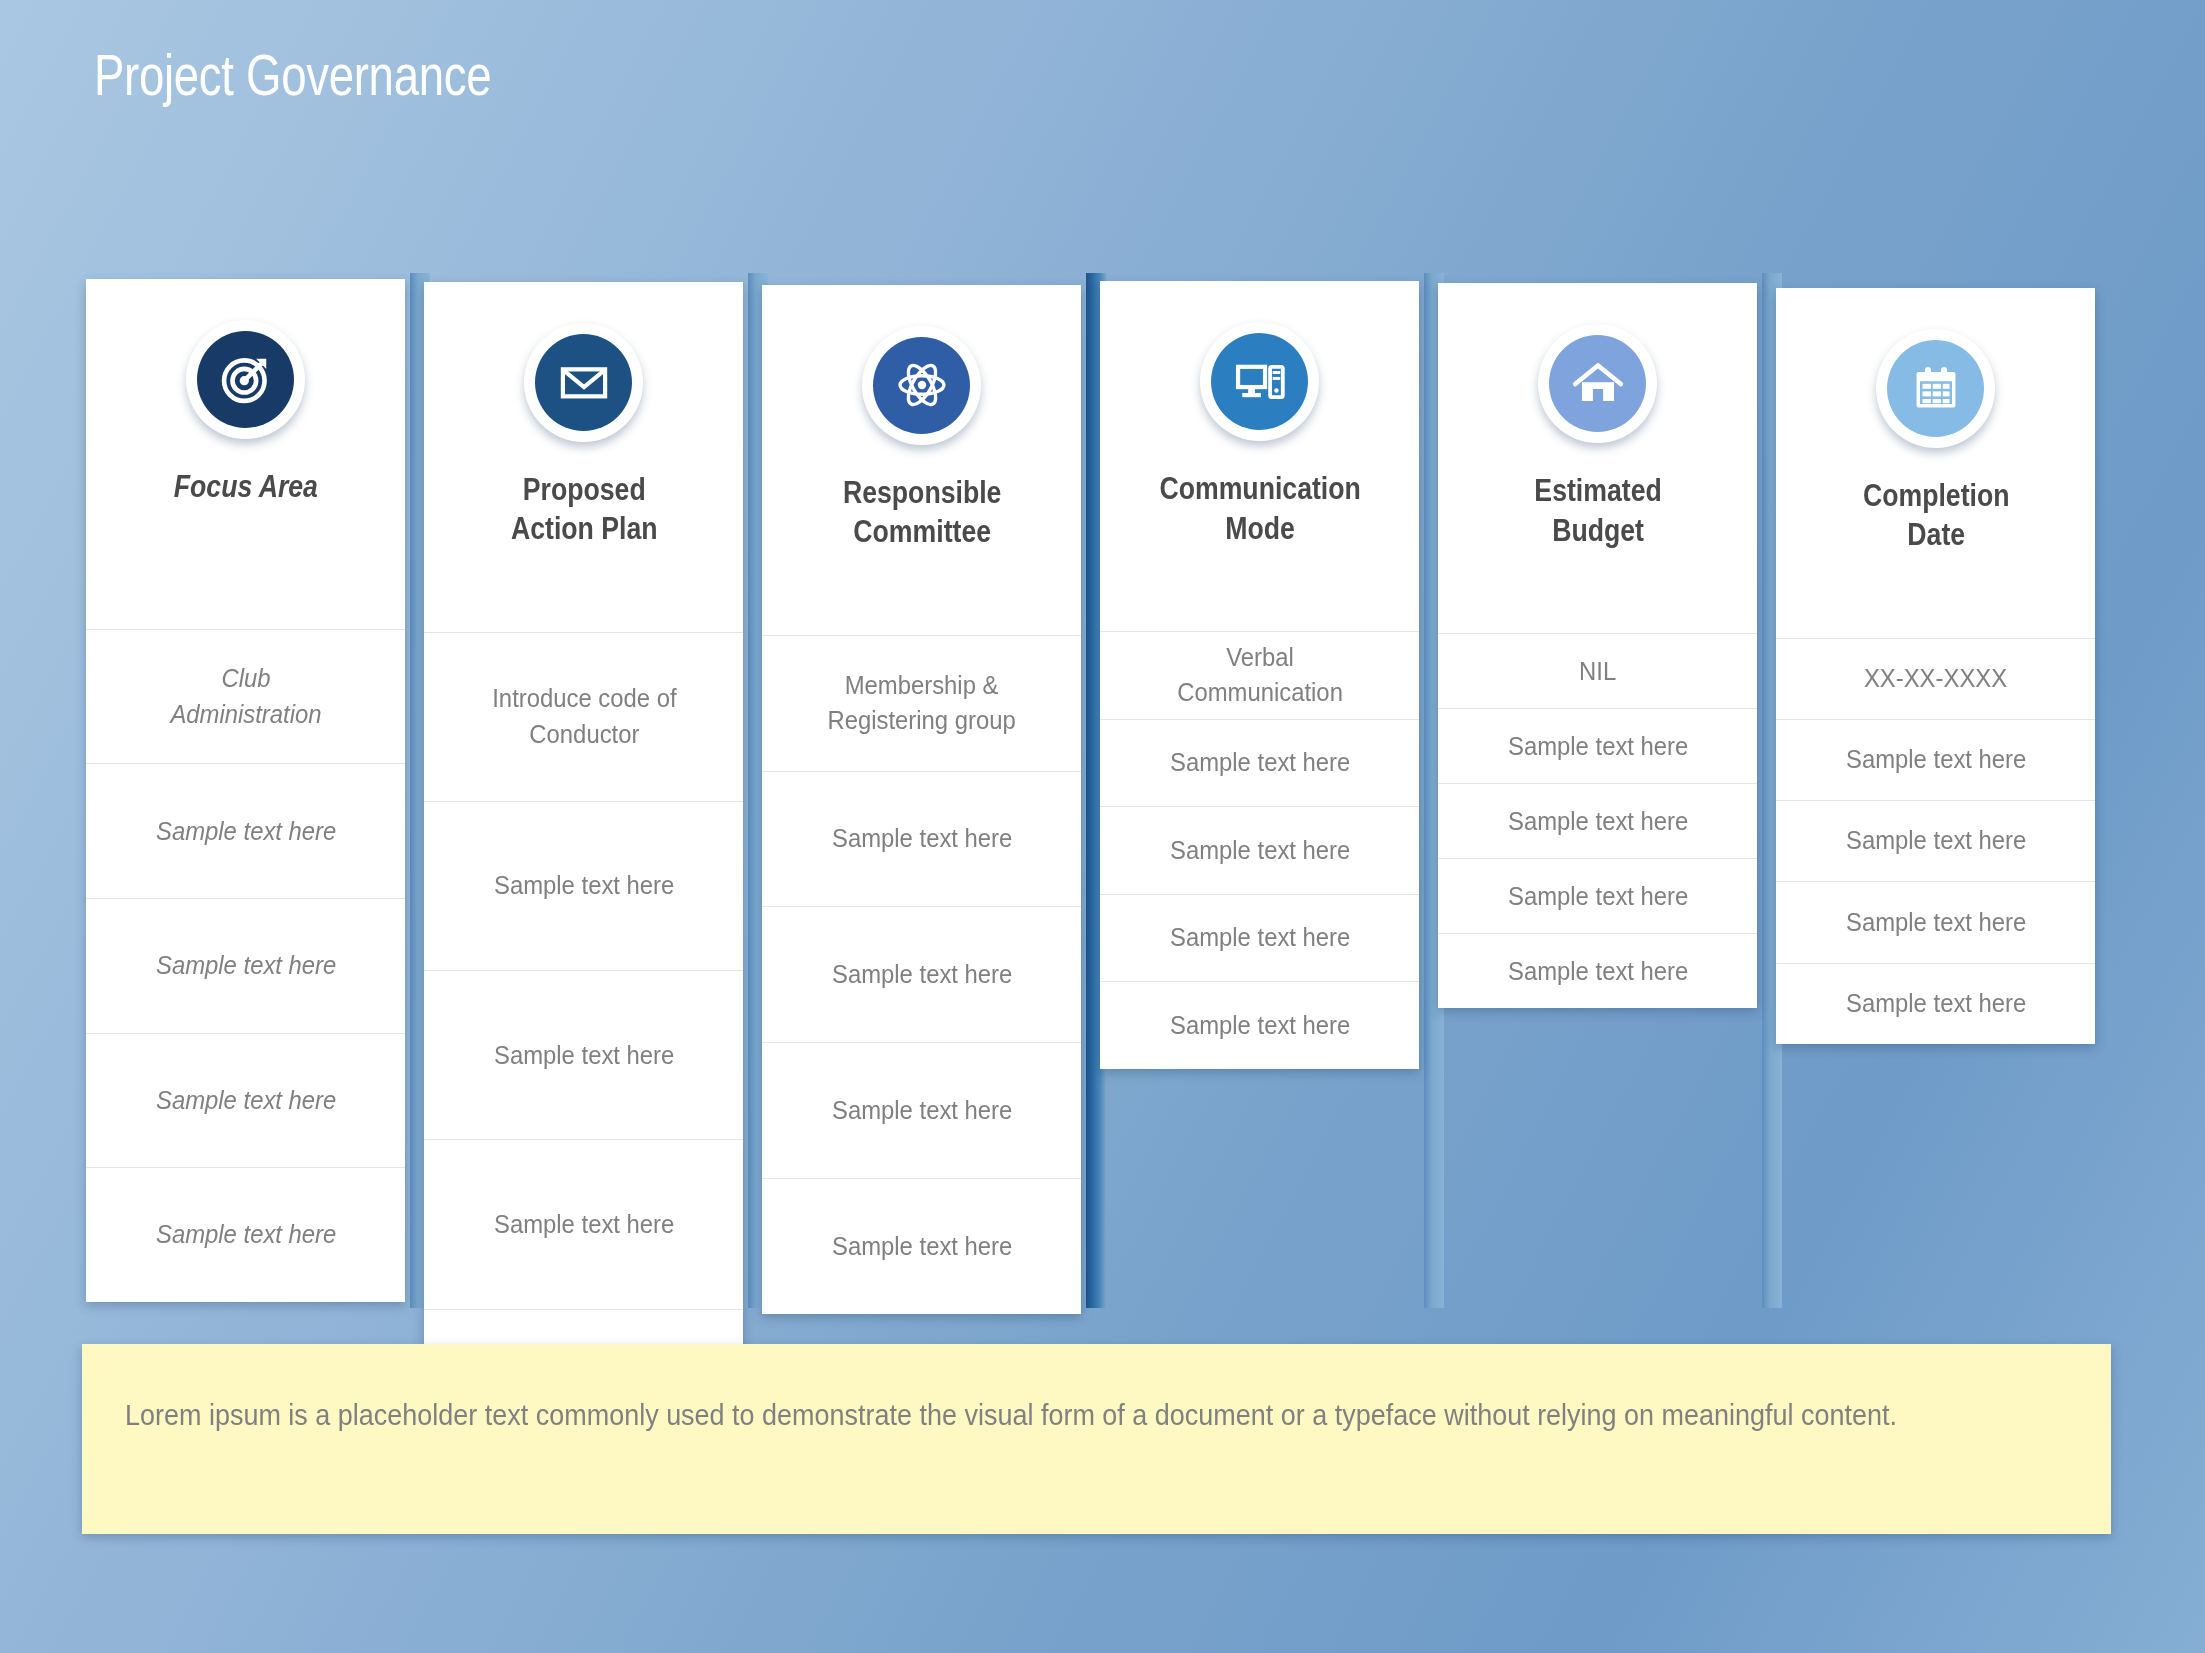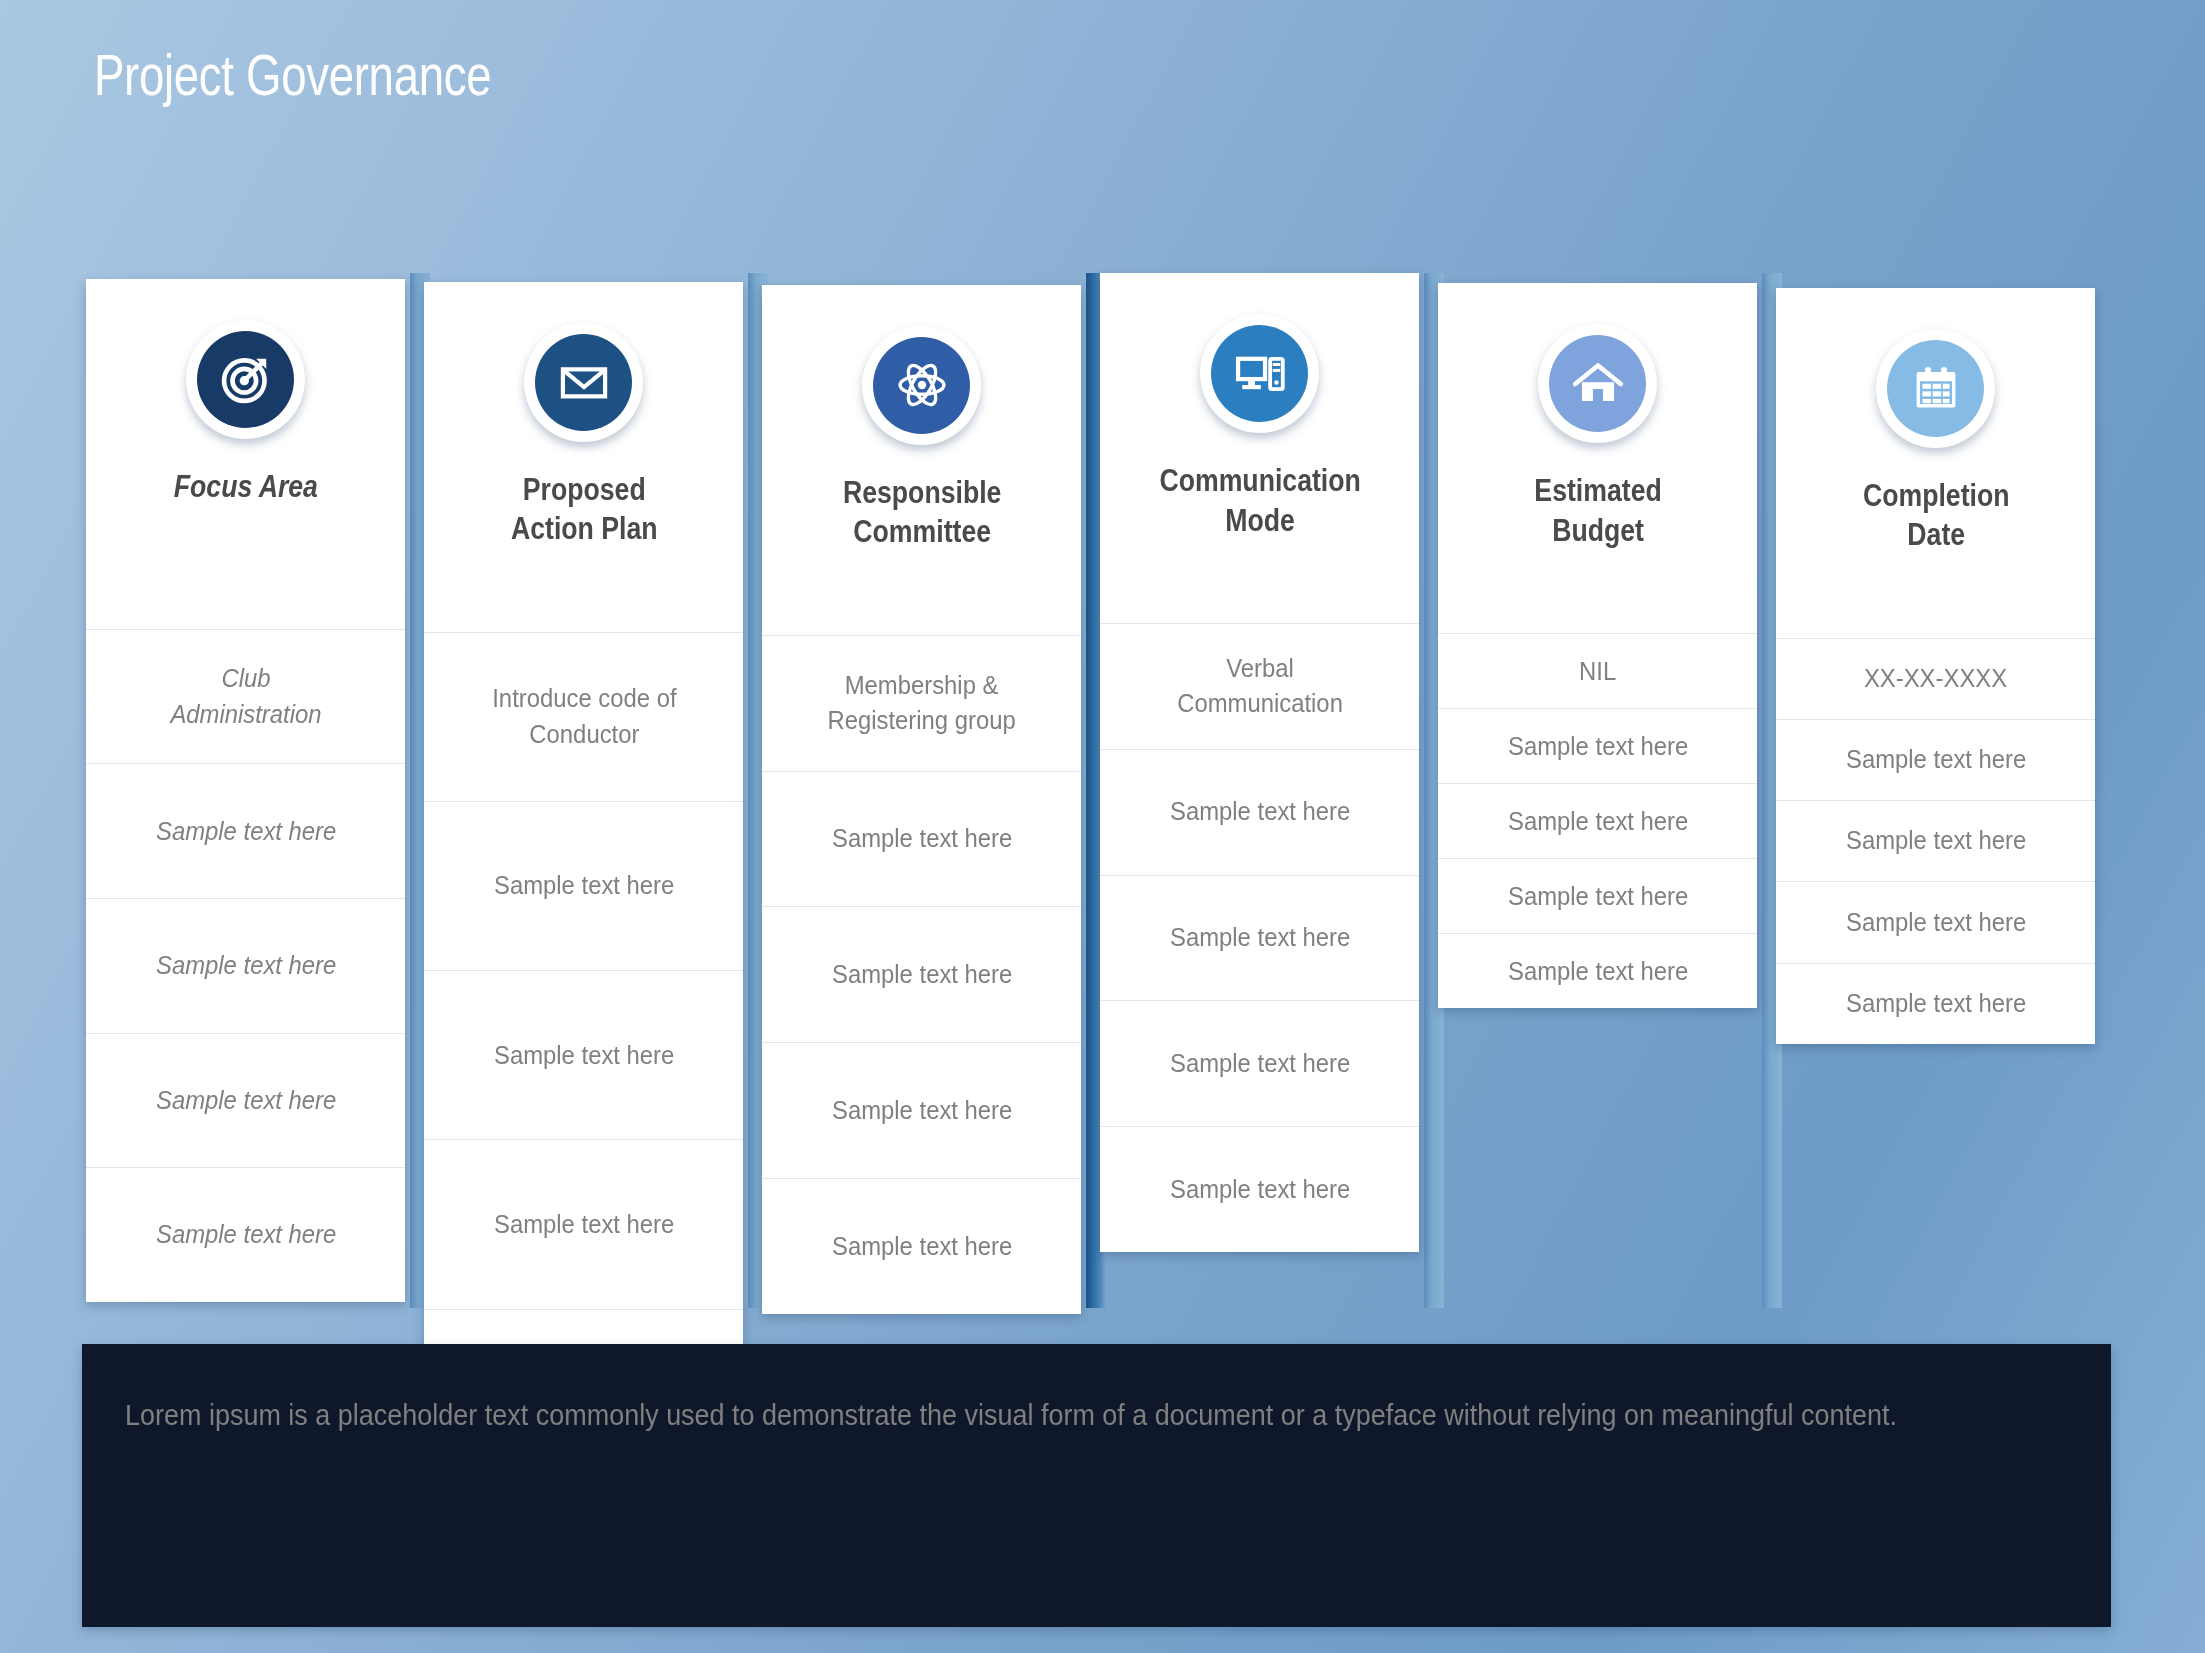--- a/index.html
+++ b/index.html
@@ -68,21 +68,21 @@
     background: #ffffff;
     box-shadow: 0 3.7px 10.3px rgba(25,55,90,0.30);
     display: flex;
     flex-direction: column;
   }
 
   
   .col-slot:nth-child(1) .col-card { top: 5.9px;  height: 1023px; font-style: italic; }
   .col-slot:nth-child(2) .col-card { top: 8.8px; height: 1196px; }
   .col-slot:nth-child(3) .col-card { top: 11.8px; height: 1029px; }
-  .col-slot:nth-child(4) .col-card { top: 0px;  height: 979px; }
+  .col-slot:nth-child(4) .col-card { top: 8px;  height: 788px; }
   .col-slot:nth-child(5) .col-card { top: 10.3px; height: 725px; }
   .col-slot:nth-child(6) .col-card { top: 14.7px; height: 756px; }
 
   
   .head-cell {
     height: 351px;
     border-bottom: 1.5px solid #e2e6ea;
     display: flex;
     flex-direction: column;
     align-items: center;
@@ -142,22 +142,22 @@
     transform: scaleX(0.90);
     white-space: pre-line;
   }
 
   
   .footer-note {
     position: absolute;
     left: 82px;
     top: 1344px;
     width: 2029px;
-    height: 283px;
-    background: #0f172a;
+    height: 190px;
+    background: #fef9c3;
     box-shadow: 0 3.7px 10.3px rgba(25,55,90,0.28);
     padding: 46px 43px 0 43px;
   }
 
   .footer-text {
     font-size: 29px;
     line-height: 1.78;
     color: #808080;
     transform: scaleX(0.93);
     transform-origin: left top;

